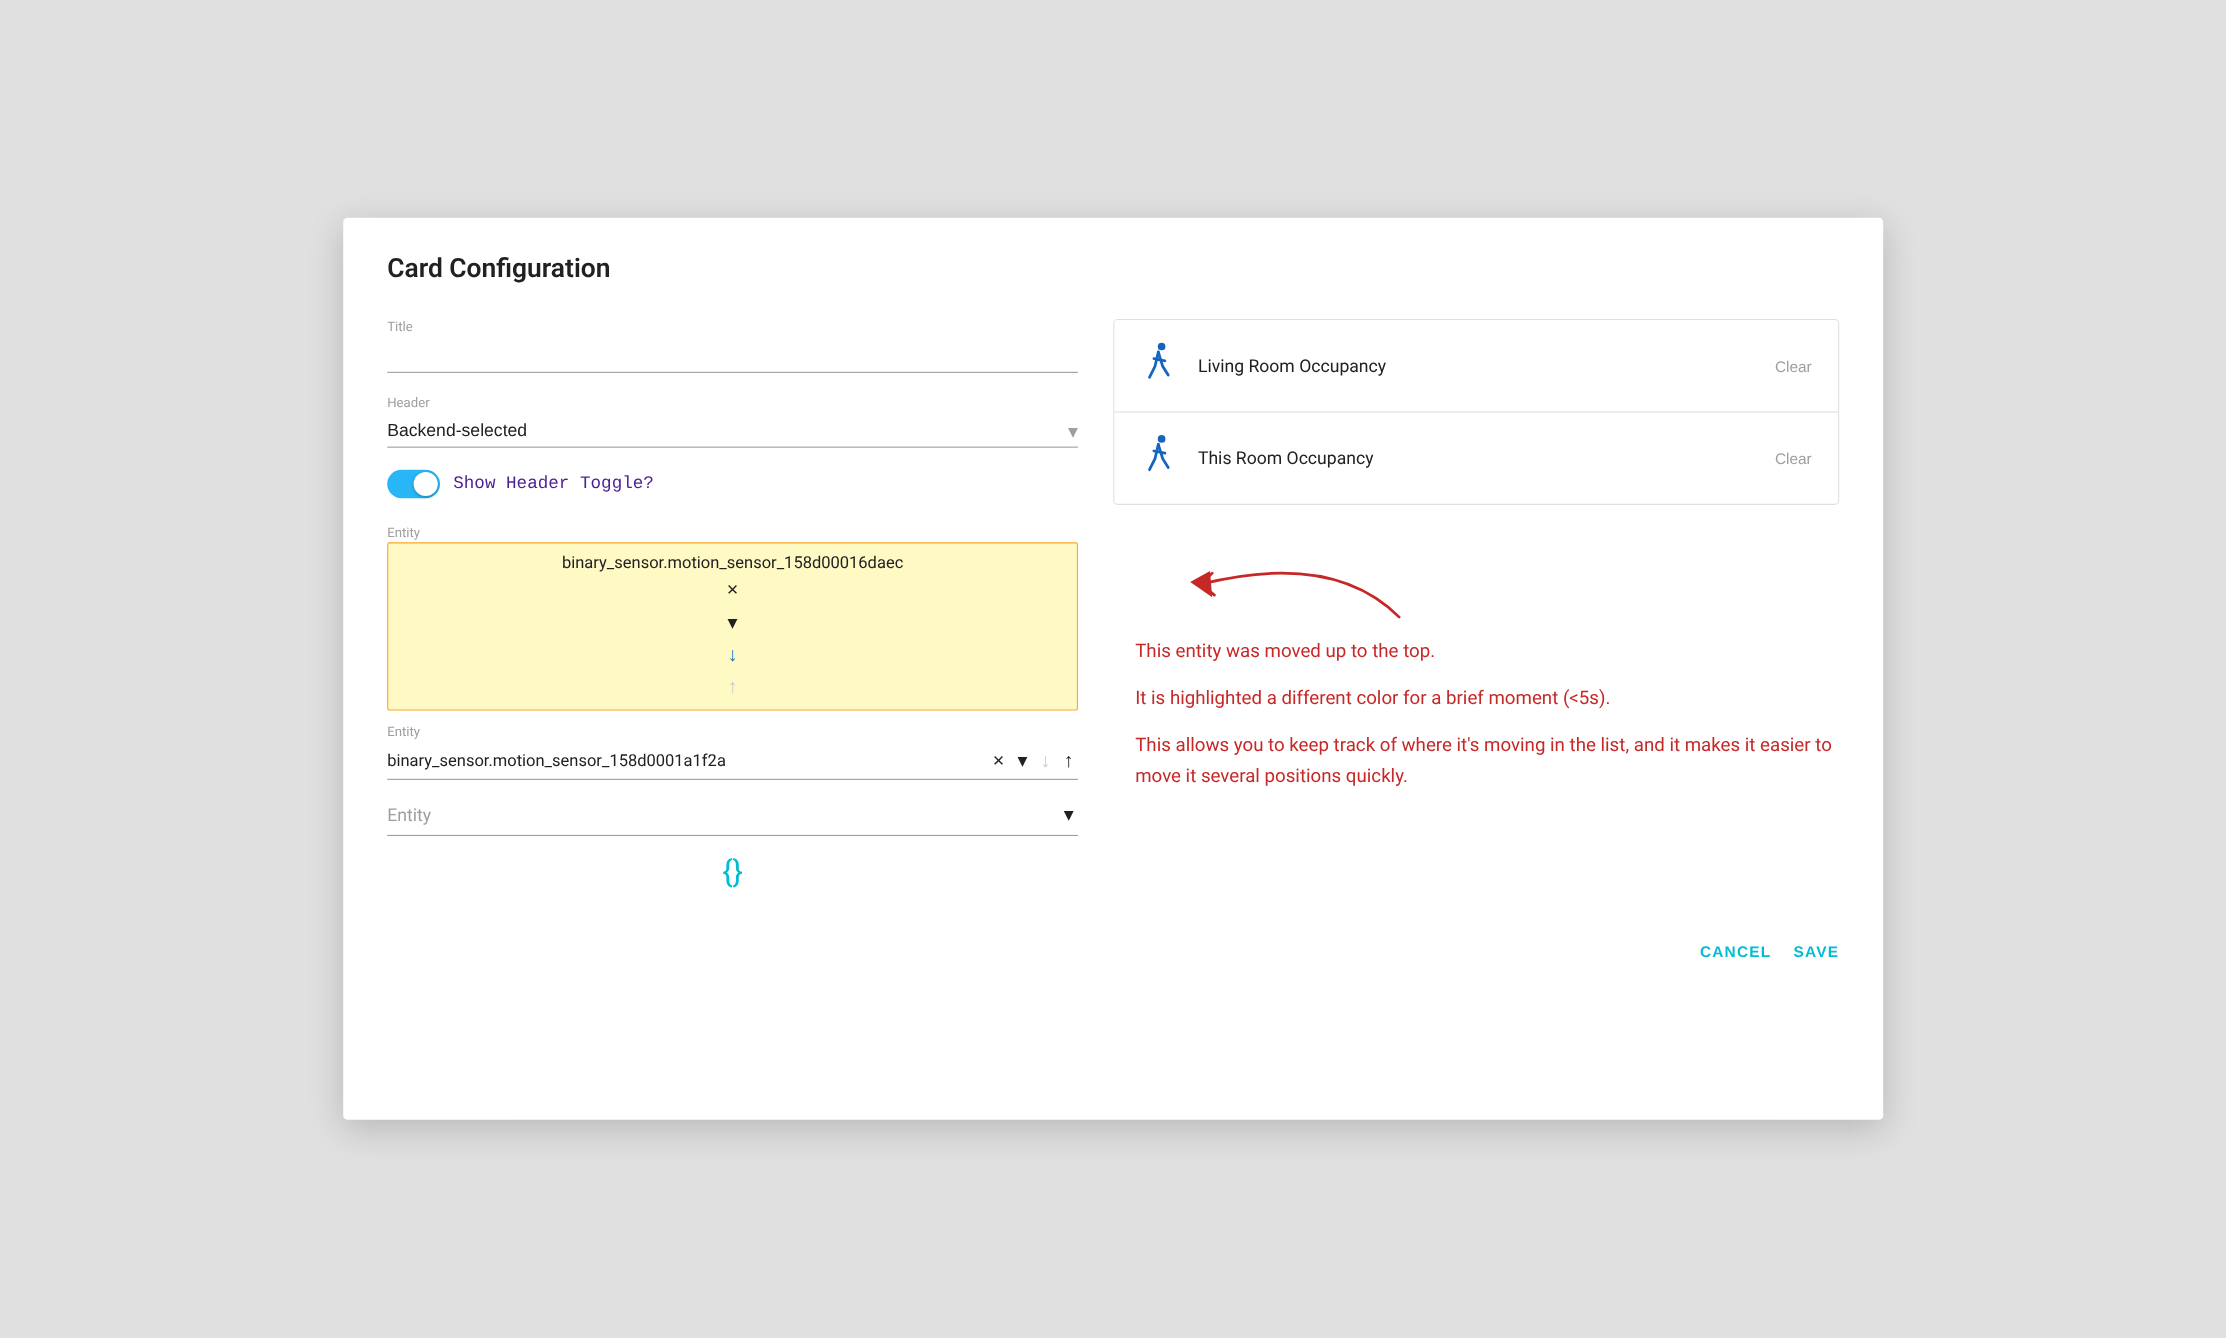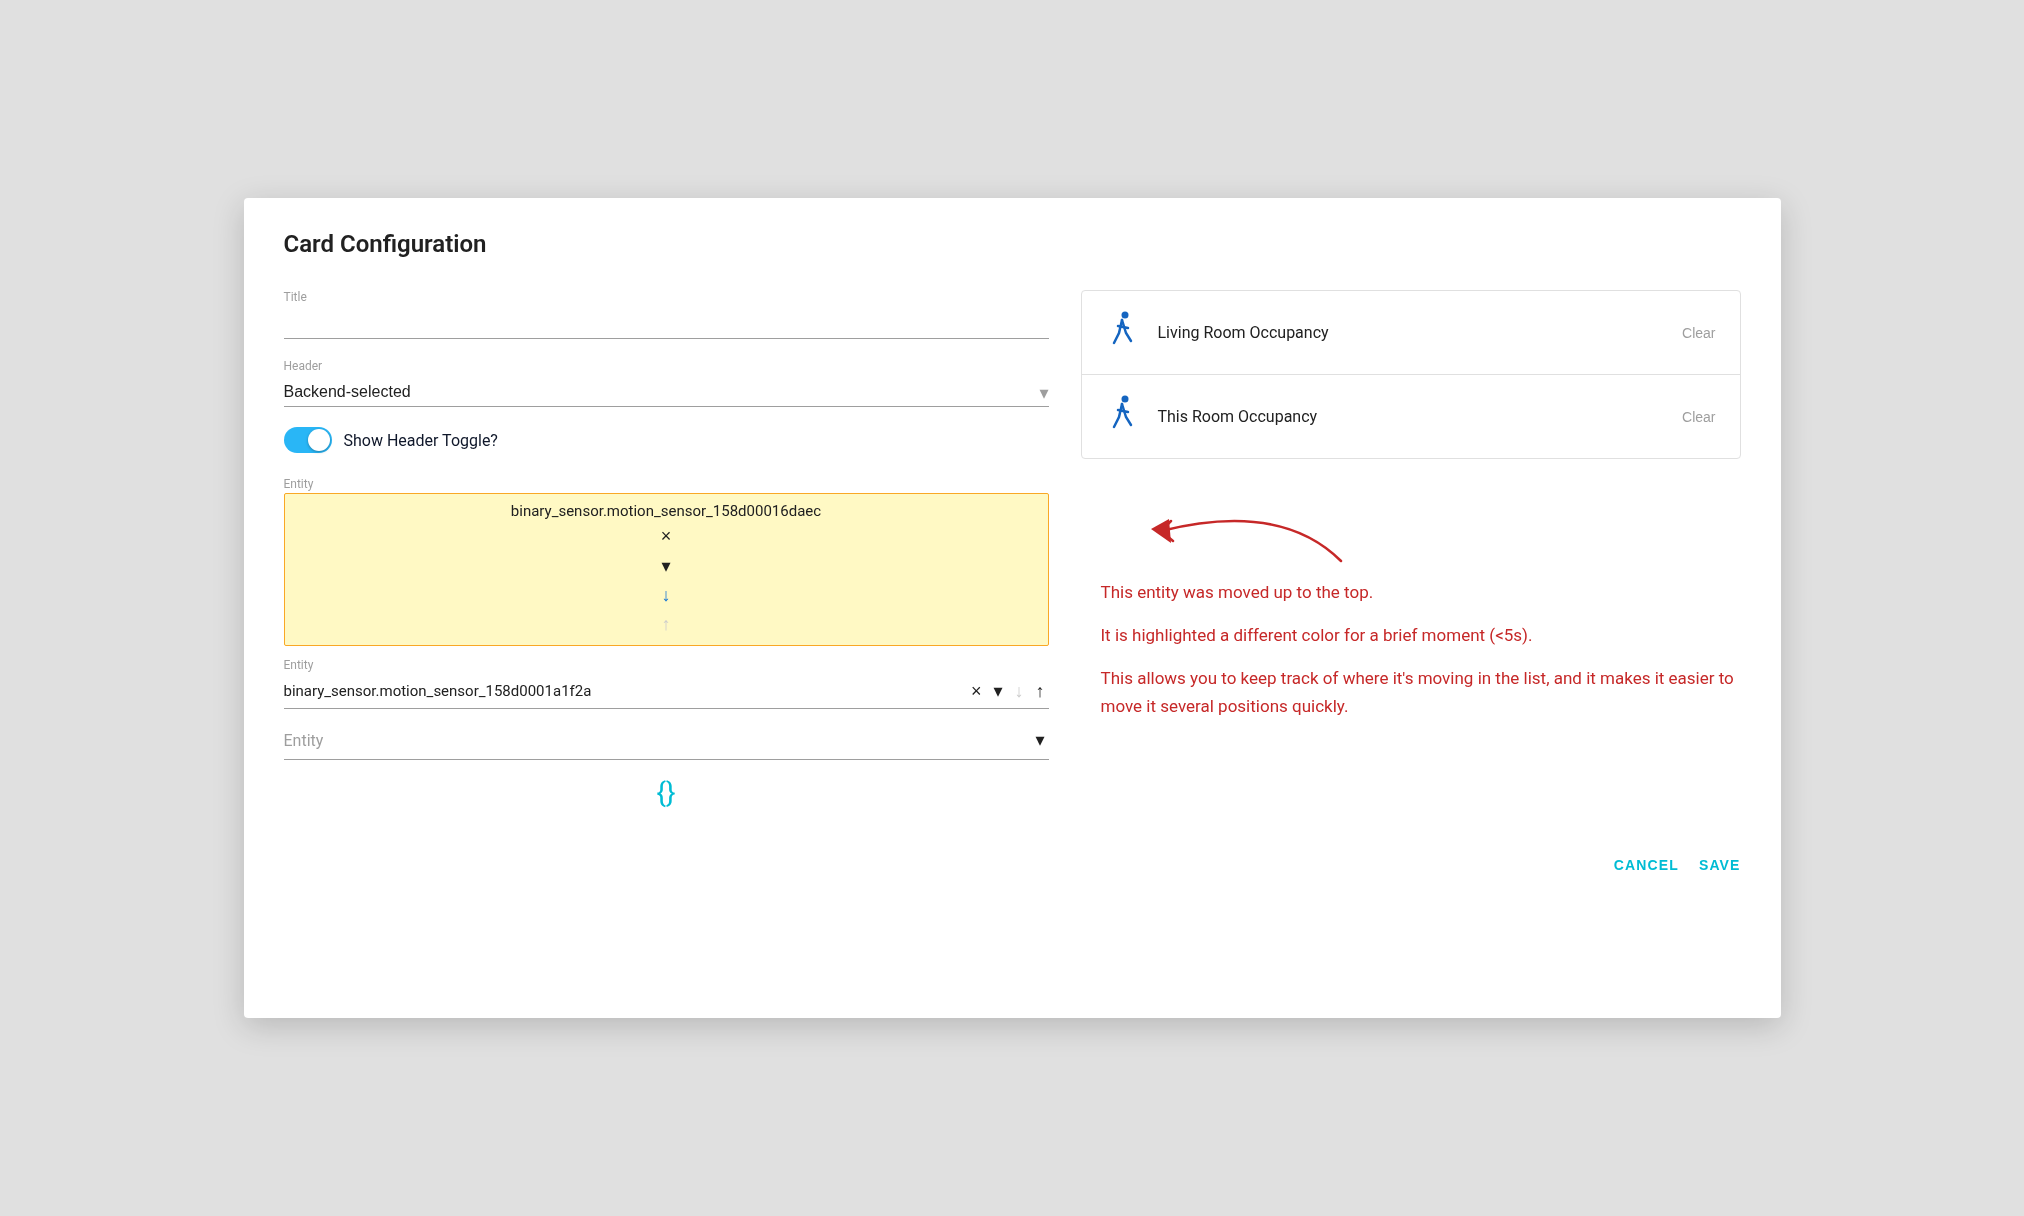--- a/index.html
+++ b/index.html
@@ -8,21 +8,21 @@
       background: #e0e0e0;
       display: flex;
       align-items: center;
       justify-content: center;
       min-height: 100vh;
       padding: 20px;
     }
     .dialog {
       background: #fff;
       border-radius: 4px;
-      width: 1537px;
+      width: 1400px;
       max-width: 100%;
       padding: 32px 40px 24px 40px;
       position: relative;
       box-shadow: 0 8px 32px rgba(0,0,0,0.18);
       min-height: 820px;
     }
     .dialog-title {
       font-size: 24px;
       font-weight: 600;
       color: #212121;
@@ -114,21 +114,22 @@
       height: 22px;
       background: #fff;
       border-radius: 50%;
       position: absolute;
       top: 2px;
       right: 2px;
       box-shadow: 0 1px 3px rgba(0,0,0,0.3);
     }
     .toggle-label {
       font-size: 16px;
-      color: #0f172a;
+      color: #4c1d95;
+      font-family: Liberation Mono, monospace;
     }
 
     
     .section-title {
       font-size: 18px;
       font-weight: 700;
       color: #212121;
       margin-bottom: 20px;
     }
 

